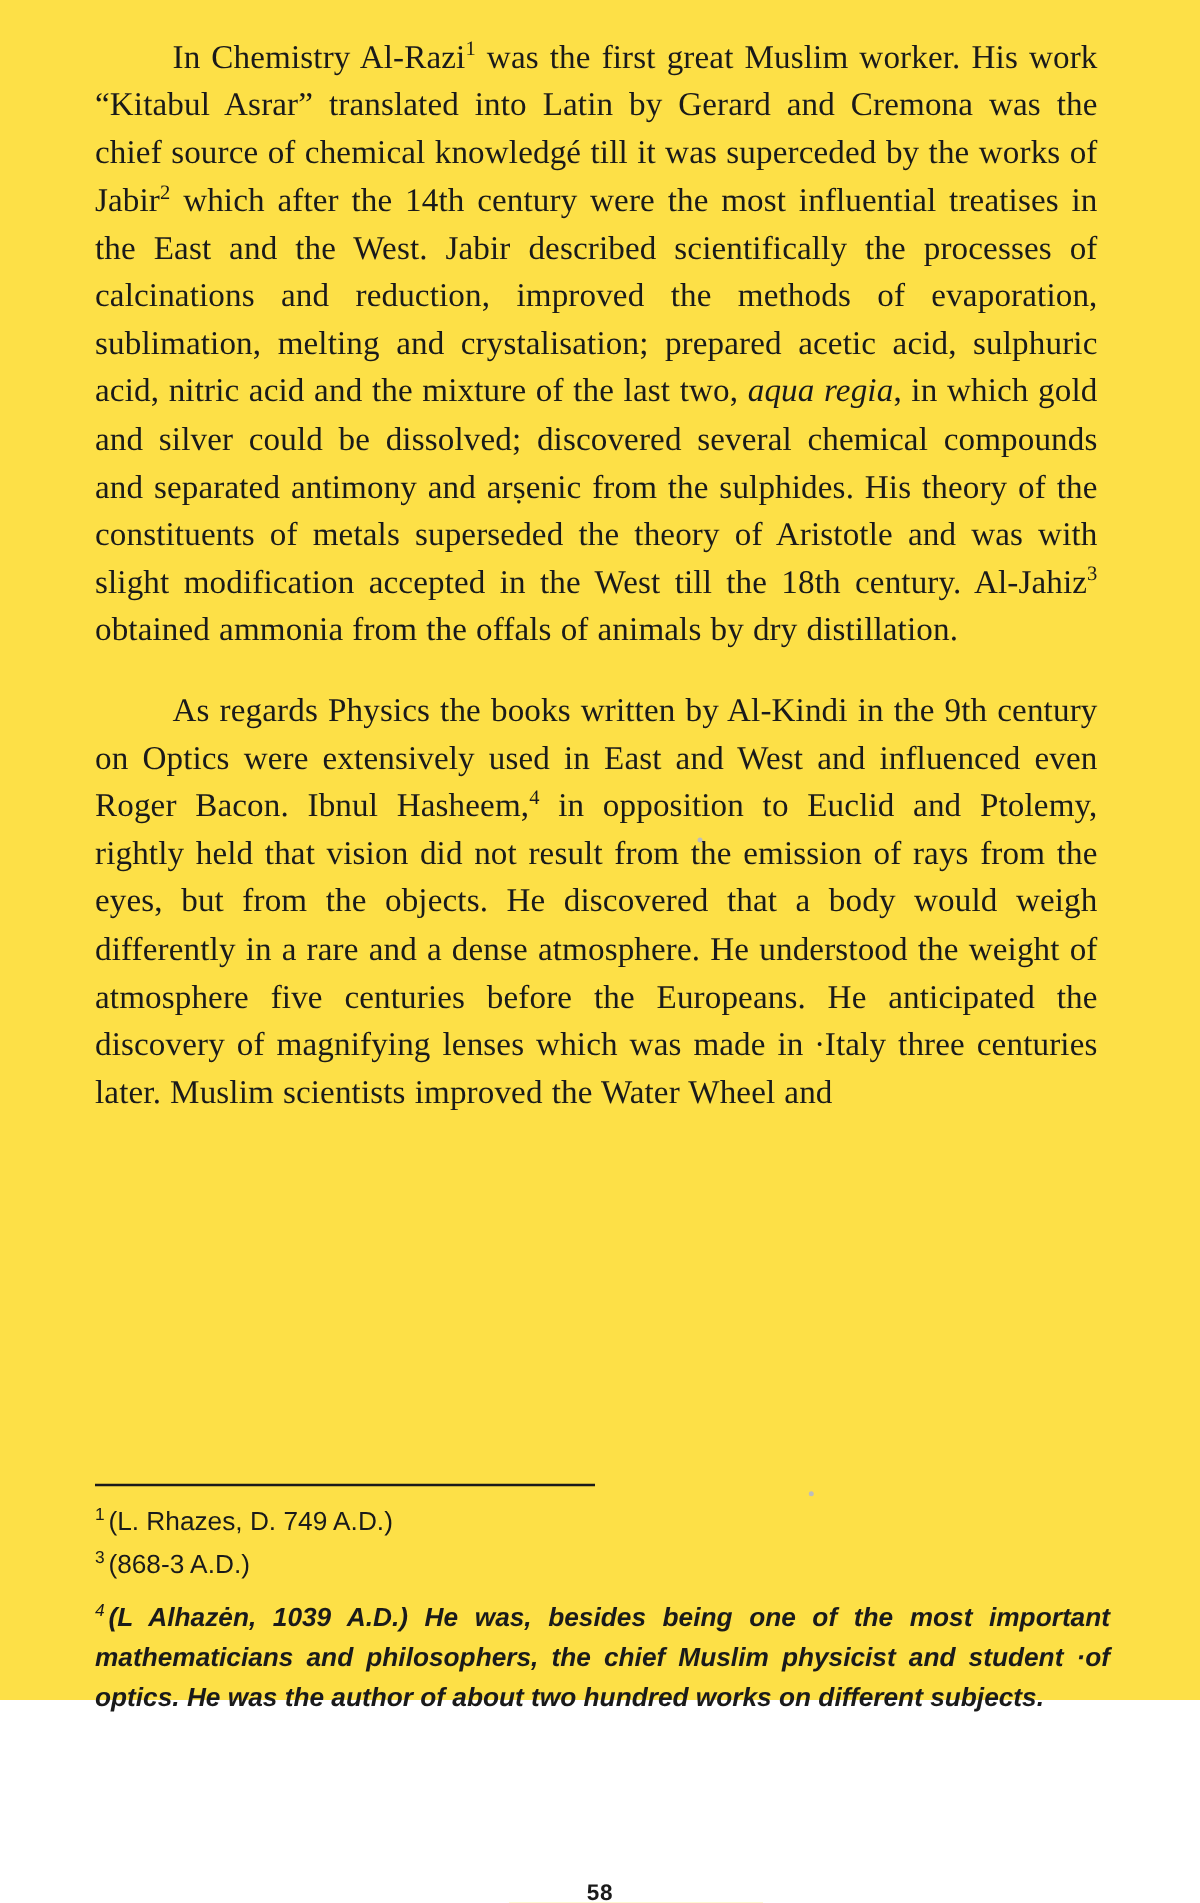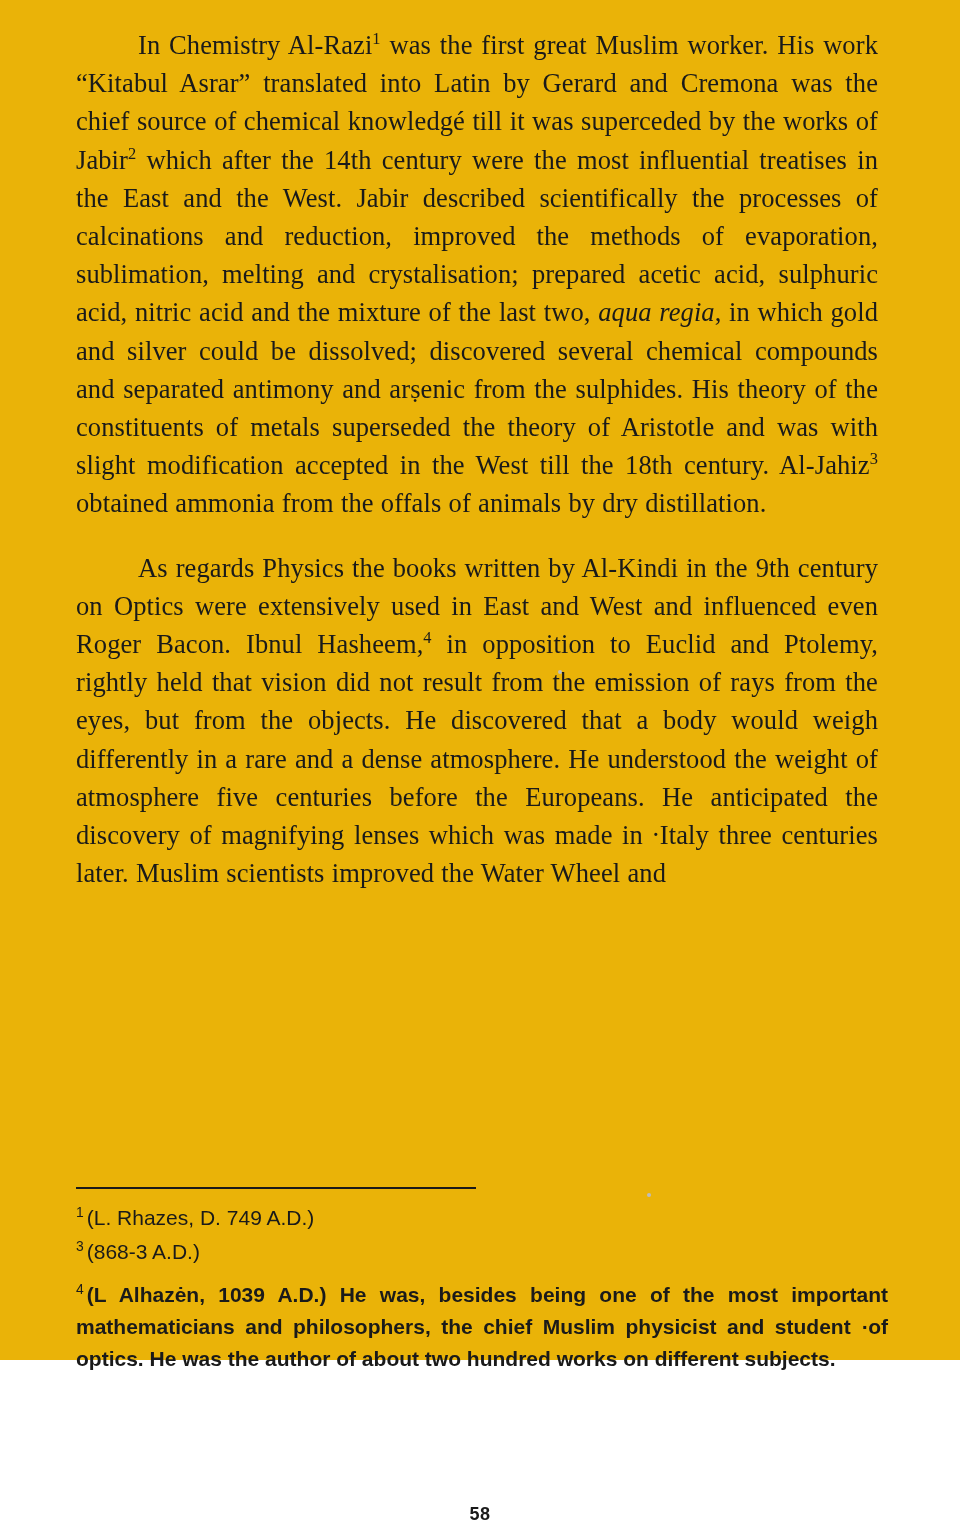--- a/index.html
+++ b/index.html
@@ -13,21 +13,21 @@
     font-family: "Liberation Serif", serif;
     color: #1a1a1a;
     position: relative;
     overflow: hidden;
   }
   .page {
     position: absolute;
     left: 0; top: 0;
     width: 960px;
     height: 1360px;
-    background: #eab308;
+    background: #fde047;
   }
   .content {
     position: absolute;
     left: 76px;
     top: 26px;
     width: 802px;
   }
   p.body-para {
     margin: 0 0 26px 0;
     font-size: 26.5px;
@@ -78,20 +78,21 @@
     font-size: 0.66em;
     vertical-align: super;
     line-height: 0;
     margin-right: 3px;
   }
   .footnote.fn-long {
     text-align: justify;
     line-height: 32px;
     margin-top: 12px;
     font-weight: 600;
+    font-style: italic;
   }
   .footnote.fn-long .fn-mark {
     font-weight: normal;
   }
   .page-number {
     position: absolute;
     left: 0;
     top: 1504px;
     width: 960px;
     text-align: center;

